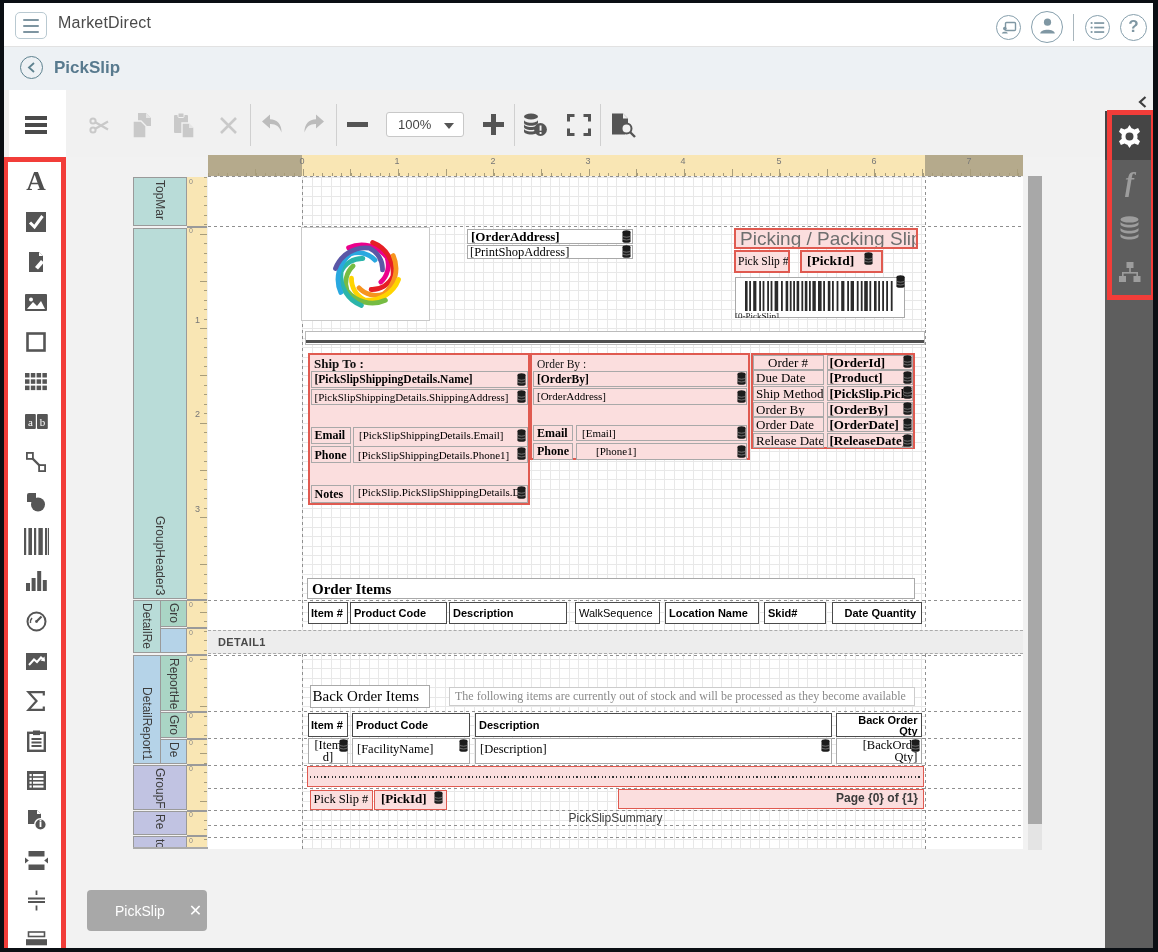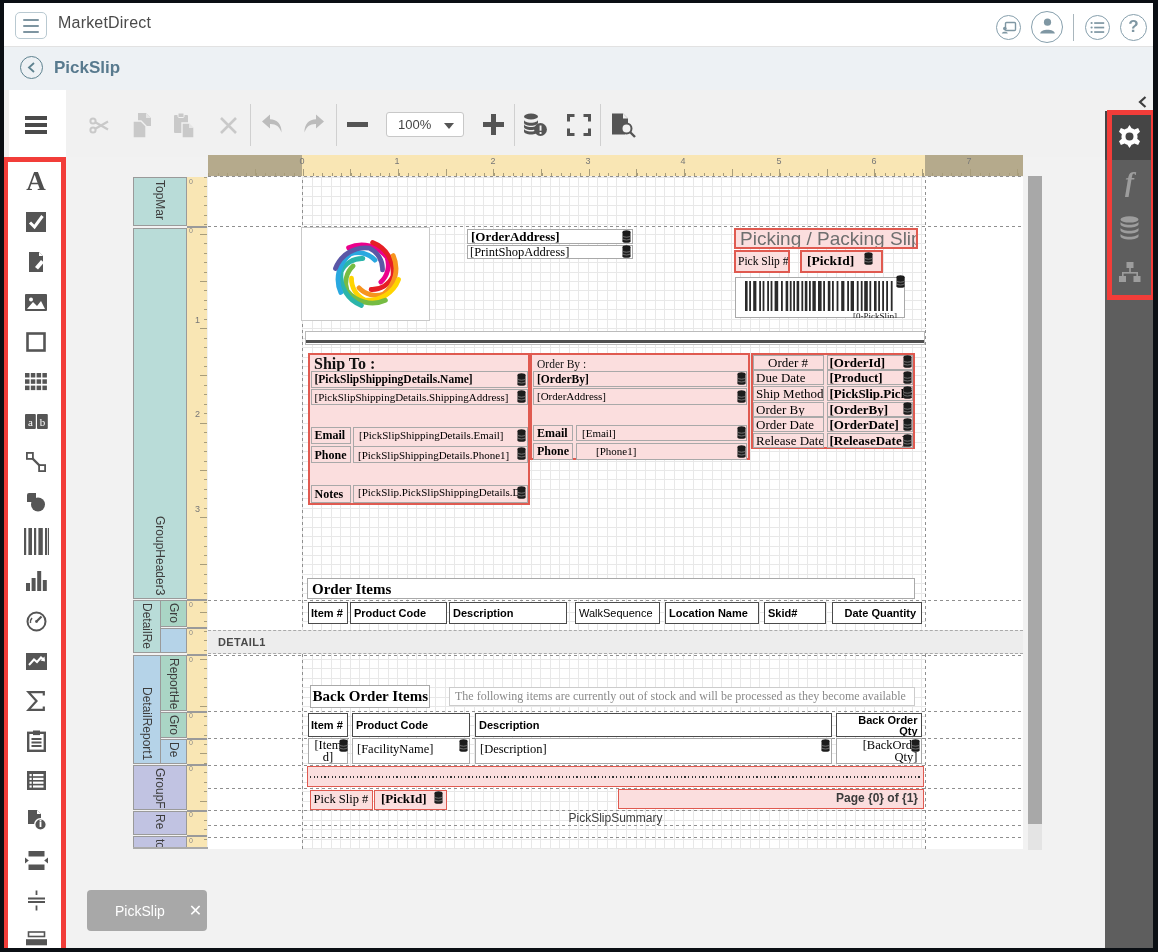--- a/index.html
+++ b/index.html
@@ -499,30 +499,30 @@
     <rect x="111.8" width="1.8" height="30"></rect>
     <rect x="115.8" width="1.8" height="30"></rect>
     <rect x="119.2" width="3.6" height="30"></rect>
     <rect x="124.4" width="1.8" height="30"></rect>
     <rect x="129.0" width="2.6" height="30"></rect>
     <rect x="133.2" width="1.8" height="30"></rect>
     <rect x="137.2" width="1.8" height="30"></rect>
     <rect x="141.2" width="1.8" height="30"></rect>
     <rect x="145.8" width="1.8" height="30"></rect>
   </svg>
-<div class="abs ser" style="left:735px;top:311px;width:162px;height:7px;overflow:hidden;text-align:right;font-size:9px;color:#111">[0-PickSlip]</div>
+<div class="abs ser" style="left:735px;top:311px;width:196px;height:7px;overflow:hidden;text-align:left;font-size:9px;color:#111">[0-PickSlip]</div>
 <svg class="cy" style="left:896px;top:275px">
     <use href="#cyl"></use>
   </svg>
 
 <div class="wb" style="left:305px;top:331px;width:620px;height:14px;border-color:#bbb"></div>
 <div class="abs" style="left:306px;top:340px;width:618px;height:2.5px;background:#4e4e4e"></div>
 
 <div class="pk" style="left:308px;top:353px;width:222px;height:152px"></div>
-<div class="abs ser t13" style="left:314px;top:357px;font-weight:bold;font-size:16px">Ship To :</div>
+<div class="abs ser t13" style="left:314px;top:357px;font-weight:bold;font-size:13px">Ship To :</div>
 <div class="fb ser" style="left:310.5px;top:371px;width:217px;height:16.5px;font-weight:bold;font-size:11.5px;line-height:15px;padding-left:3px">[PickSlipShippingDetails.Name]</div>
 <svg class="cy" style="left:517px;top:372.5px">
     <use href="#cyl"></use>
   </svg>
 <div class="fb ser" style="left:310.5px;top:388.5px;width:217px;height:16.5px;font-size:11px;line-height:15px;padding-left:3px">[PickSlipShippingDetails.ShippingAddress]</div>
 <svg class="cy" style="left:517px;top:390px">
     <use href="#cyl"></use>
   </svg>
 <div class="fb ser" style="left:310.5px;top:427px;width:40px;height:16.5px;font-weight:bold;font-size:12px;line-height:15px;padding-left:3px">Email</div>
 <div class="fb ser" style="left:353px;top:427px;width:175px;height:22px;font-size:11px;line-height:15px;padding-left:5px">[PickSlipShippingDetails.Email]</div>
@@ -597,21 +597,21 @@
 <div class="wb" style="left:308px;top:602px;width:40px;height:22px;border-color:#4a4a4a;border-width:1.5px;font-weight:bold;font-size:11px;line-height:20px;padding-left:2px">Item #</div>
 <div class="wb" style="left:350px;top:602px;width:97px;height:22px;border-color:#4a4a4a;border-width:1.5px;font-weight:bold;font-size:11px;line-height:20px;padding-left:3px">Product Code</div>
 <div class="wb" style="left:449px;top:602px;width:118px;height:22px;border-color:#4a4a4a;border-width:1.5px;font-weight:bold;font-size:11px;line-height:20px;padding-left:3px">Description</div>
 <div class="wb" style="left:575px;top:602px;width:85px;height:22px;border-color:#4a4a4a;border-width:1.5px;font-weight:normal;font-size:11px;line-height:20px;padding-left:3px">WalkSequence</div>
 <div class="wb" style="left:665px;top:602px;width:94px;height:22px;border-color:#4a4a4a;border-width:1.5px;font-weight:bold;font-size:11px;line-height:20px;padding-left:3px">Location Name</div>
 <div class="wb" style="left:764px;top:602px;width:62px;height:22px;border-color:#4a4a4a;border-width:1.5px;font-weight:bold;font-size:11px;line-height:20px;padding-left:3px">Skid#</div>
 <div class="wb" style="left:832px;top:602px;width:90px;height:22px;border-color:#4a4a4a;border-width:1.5px;font-weight:bold;font-size:11px;line-height:20px;text-align:right;padding-right:5px">Date Quantity</div>
 
 <div class="abs detail1">DETAIL1</div>
 
-<div class="wb ser" style="left:309.5px;top:685px;width:120px;height:22.5px;font-weight:bold;font-size:15px;line-height:21px;padding-left:2px">Back Order Items</div>
+<div class="wb ser" style="left:309.5px;top:685px;width:120px;height:22.5px;font-weight:normal;font-size:15px;line-height:21px;padding-left:2px">Back Order Items</div>
 <div class="wb ser" style="left:449px;top:687px;width:466px;height:19px;border-color:#ccc;font-size:12px;line-height:17px;padding-left:5px;color:#8a8a8a">The following items are currently out of stock and will be processed as they become available</div>
 <div class="wb" style="left:308px;top:712.5px;width:40px;height:24px;border-color:#4a4a4a;border-width:1.5px;font-weight:bold;font-size:11px;line-height:22px;padding-left:2px">Item #</div>
 <div class="wb" style="left:352px;top:712.5px;width:118px;height:24px;border-color:#4a4a4a;border-width:1.5px;font-weight:bold;font-size:11px;line-height:22px;padding-left:3px">Product Code</div>
 <div class="wb" style="left:475px;top:712.5px;width:357px;height:24px;border-color:#4a4a4a;border-width:1.5px;font-weight:bold;font-size:11px;line-height:22px;padding-left:3px">Description</div>
 <div class="wb" style="left:836px;top:712.5px;width:85.5px;height:24px;border-color:#4a4a4a;border-width:1.5px;font-weight:bold;font-size:11px;line-height:11.5px;text-align:right;padding:1px 3px 0 0;overflow:hidden">Back Order<br>Qty</div>
 <div class="wb ser" style="left:308px;top:738px;width:40px;height:25.5px;font-size:12.5px;line-height:12px;text-align:center;overflow:hidden">[Item<br>d]</div>
 <svg class="cy" style="left:339px;top:739px">
     <use href="#cyl"></use>
   </svg>
 <div class="wb ser" style="left:352px;top:738px;width:118px;height:25.5px;font-size:12.5px;line-height:21px;padding-left:4px">[FacilityName]</div>

